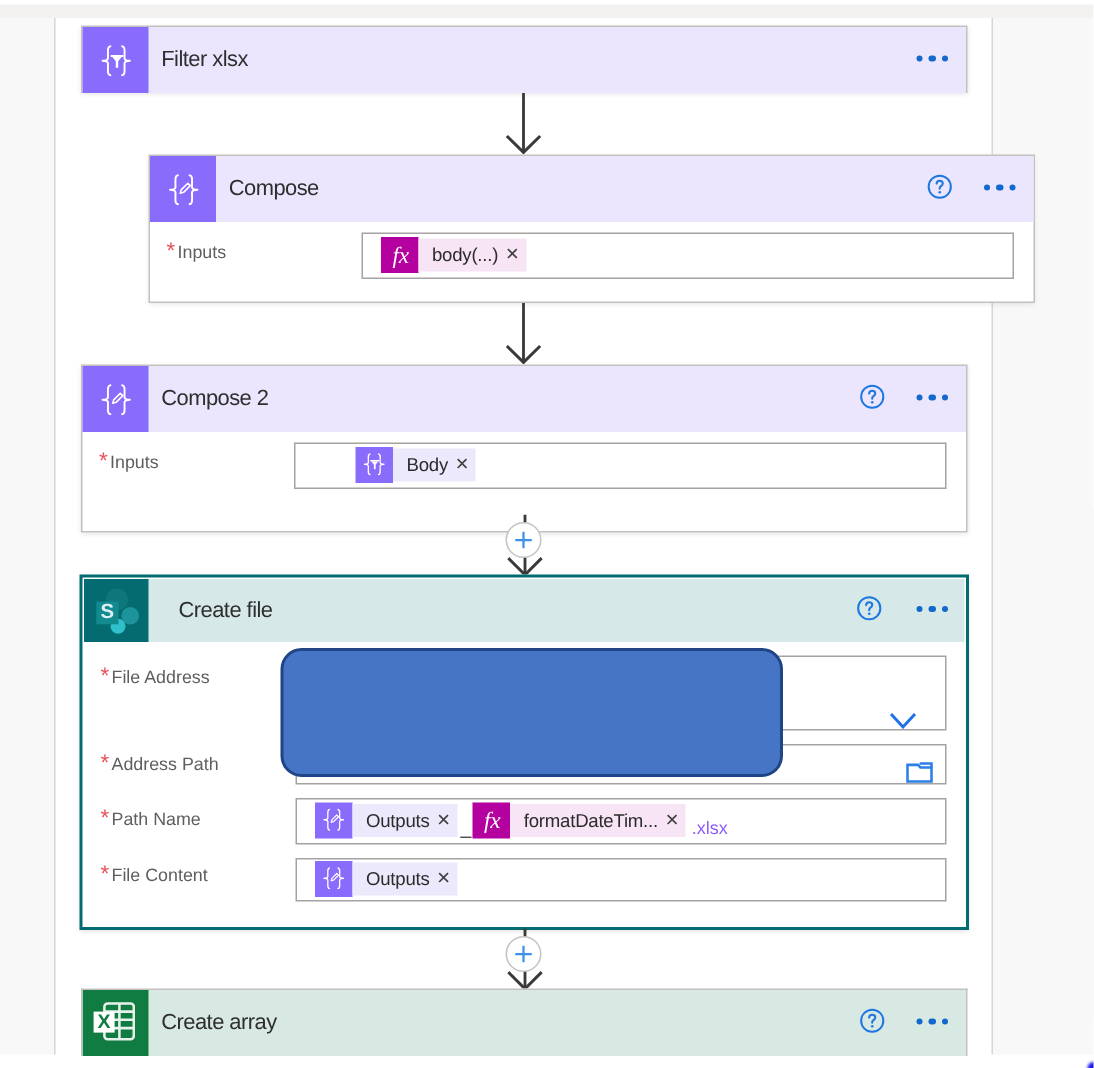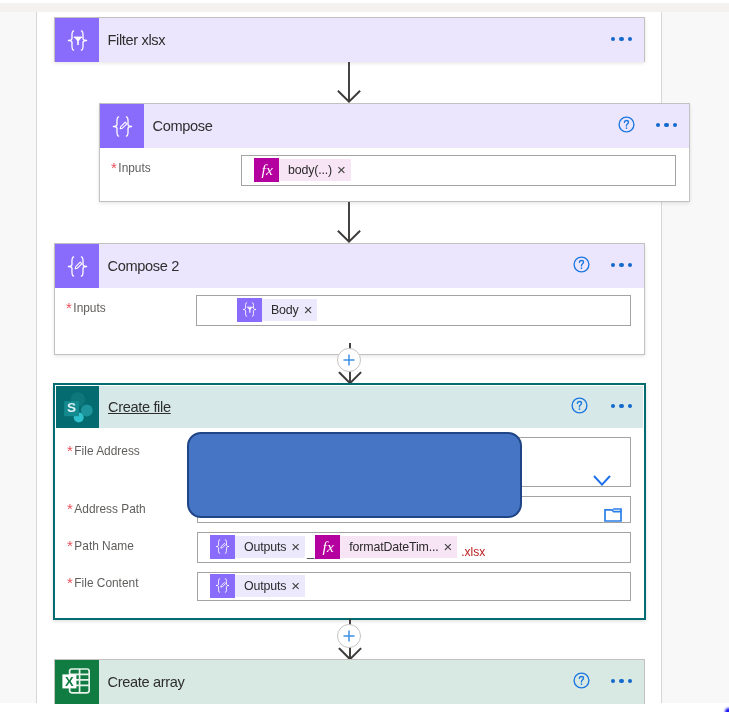--- a/index.html
+++ b/index.html
@@ -50,21 +50,21 @@
   
   .token { display:inline-flex; align-items:center; height:24px; position:relative; top:-1px; }
   .token .tico { width:25px; height:24px; display:flex; align-items:center; justify-content:center; }
   .token .tlbl { display:flex; align-items:center; height:22px; padding:0 5px 0 9px;
                  font-size:12.4px; color:#2b2b2b; white-space:nowrap; letter-spacing:-0.15px;}
   .token .tx { margin-left:5px; font-size:15px; color:#3f3f3f; line-height:1; }
   .token.purple-tok .tico { background:#8a6cfc; }
   .token.purple-tok .tlbl { background:#ece9fd; }
   .token.pink-tok .tico { background:#b4009e; }
   .token.pink-tok .tlbl { background:#f7e4f4; }
-  .plain-text { font-size:12px; color:#b91c1c; margin-left:4px; align-self:flex-end; padding-bottom:3px;}
+  .plain-text { font-size:12px; color:#8b5cf6; margin-left:4px; align-self:flex-end; padding-bottom:3px;}
   .sep-underscore { font-size:13px; color:#333; margin:0 1px 0 2px; align-self:flex-end; padding-bottom:3px;}
 
   
   .conn { position:absolute; }
   .plusnode { position:absolute; width:24px; height:24px; border-radius:50%; background:#fff;
               border:1.1px solid #c6c4c2; display:flex; align-items:center; justify-content:center; }
 
   
   .redact { position:absolute; background:#4575c4; border:2px solid #1f4587; border-radius:14px; }
 </style>
@@ -232,21 +232,21 @@
   <div class="card-head sel-head" style="height:42px;">
     <div class="icon-box" style="flex:0 0 43px; width:43px;">
       <svg width="28" height="27" viewBox="0 0 28 27" aria-hidden="true" style="overflow:visible; position:relative; left:-1px; top:-1px;">
         <circle cx="15.0" cy="6.6" r="7.3" fill="#0e777c"></circle>
         <circle cx="23.8" cy="17.5" r="5.9" fill="#1d939b"></circle>
         <circle cx="15.7" cy="24.5" r="5.0" fill="#2fc0cb"></circle>
         <rect x="1.2" y="8.1" width="14.8" height="15.1" fill="#138a90"></rect>
         <text x="8.6" y="19.2" font-family="Liberation Sans, sans-serif" font-size="13.6" font-weight="bold" fill="#ddf1f2" text-anchor="middle">S</text>
       </svg>
     </div>
-    <div class="card-title" style="padding-left:9px;text-decoration:underline;">Create file</div>
+    <div class="card-title" style="padding-left:20px;">Create file</div>
     <div class="head-actions" style="padding-right:11px;">
       <div class="helpbtn">
         <svg width="17" height="17" viewBox="0 0 17 17">
           <circle cx="8.5" cy="8.5" r="7.4" fill="none" stroke="#1c77e0" stroke-width="1.35"></circle>
           <path d="M6.4 6.4c0.05-1.1 0.95-1.9 2.1-1.9 1.15 0 2.0 0.7 2.0 1.75 0 0.8-0.4 1.25-1.2 1.8-0.65 0.45-0.85 0.78-0.85 1.45v0.4" fill="none" stroke="#1c77e0" stroke-width="1.35" stroke-linecap="round"></path>
           <circle cx="8.5" cy="12.1" r="0.85" fill="#1c77e0"></circle>
         </svg>
       </div>
       <div class="ellipsis">
           <i></i>

